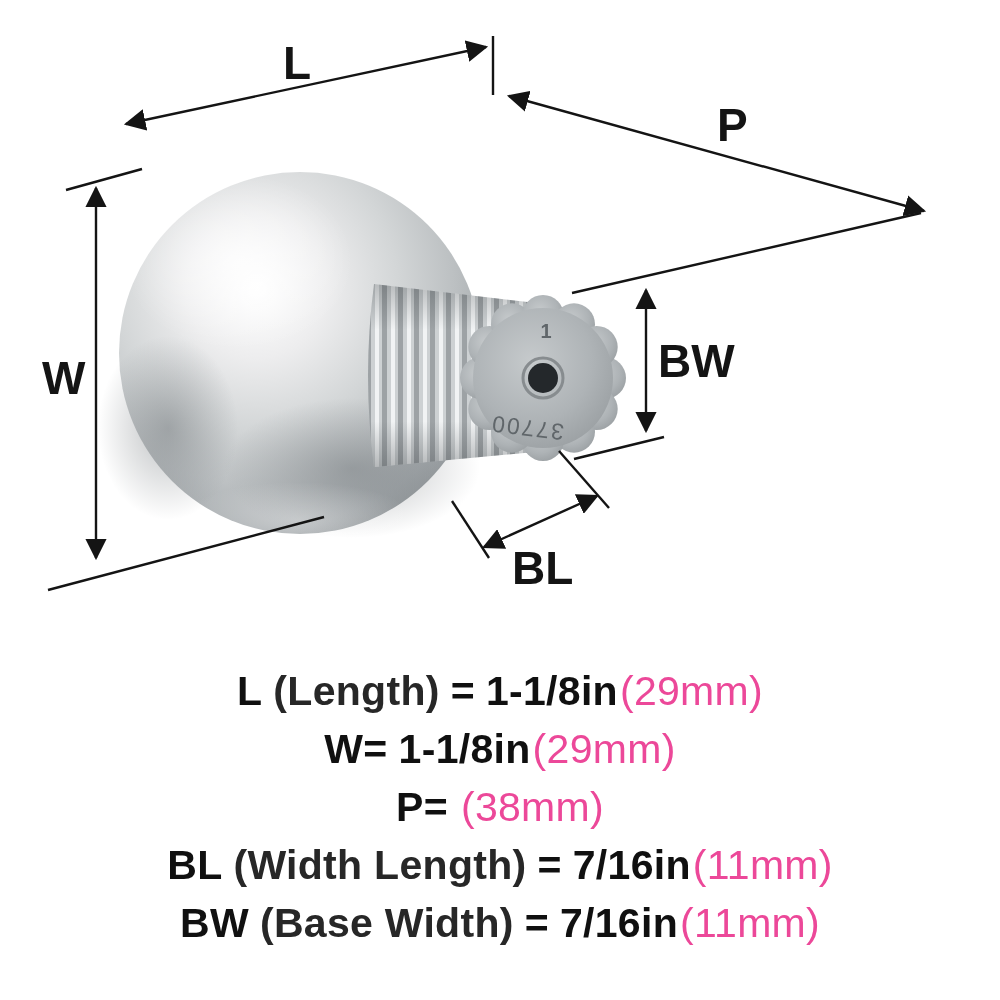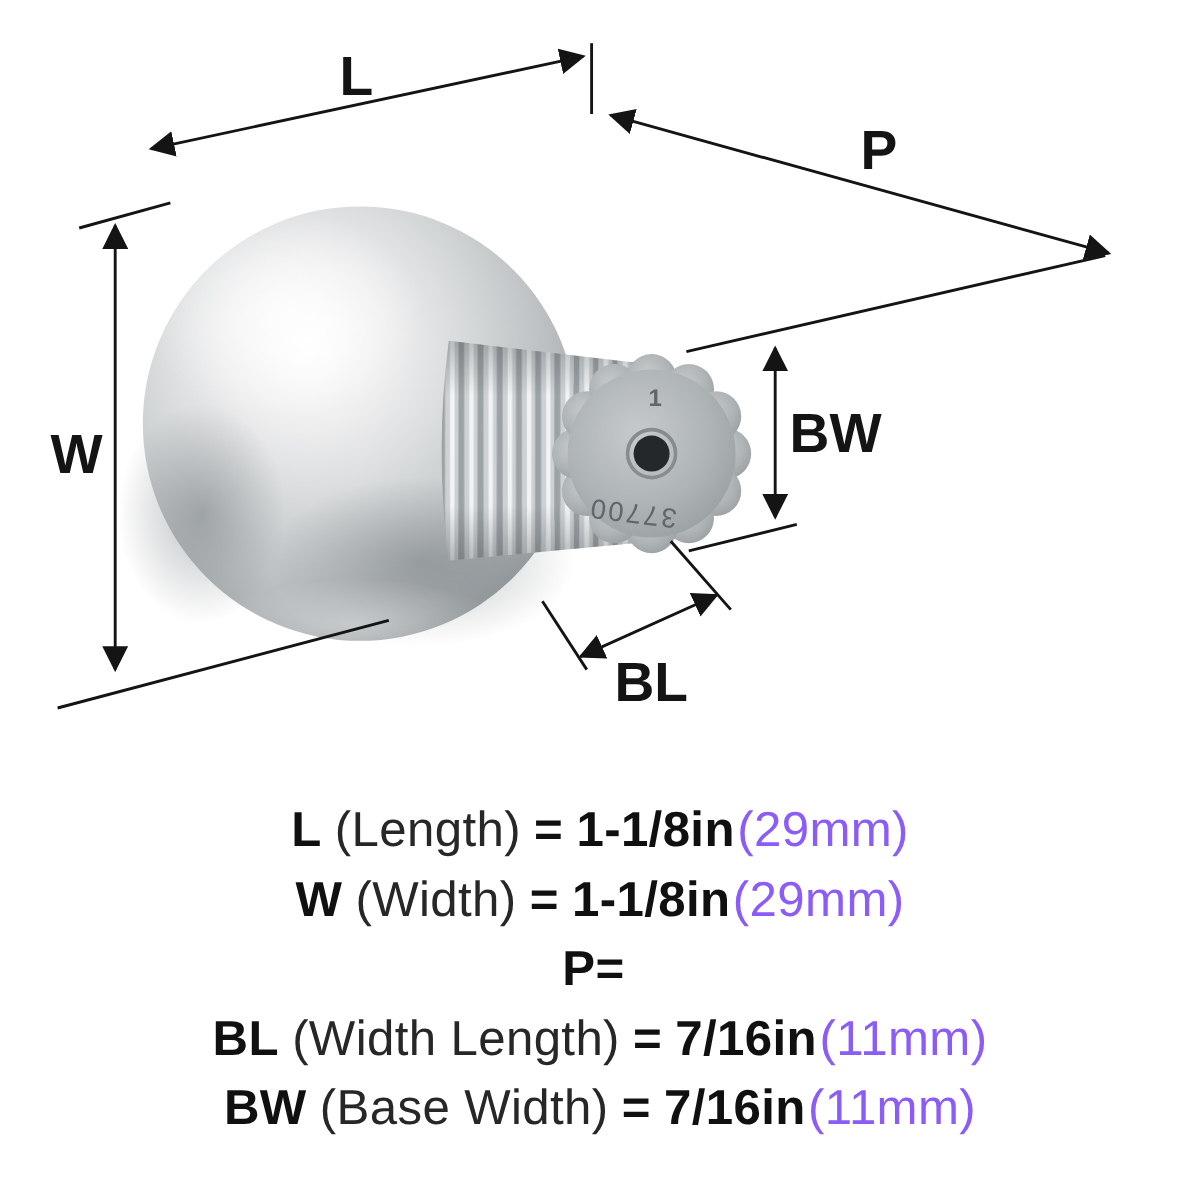--- a/index.html
+++ b/index.html
@@ -10,23 +10,23 @@
   .diagram-svg{position:absolute;left:0;top:0;}
   .dim-label{font-family:"Liberation Sans", sans-serif;font-weight:700;font-size:46px;fill:#141414;}
   .engrave{font-family:"Liberation Sans", sans-serif;fill:#60666a;}
   .specs{
     position:absolute;left:0;top:668px;width:100%;
     display:flex;flex-direction:column;align-items:center;
     color:#1c1c1c;
   }
   .spec-row{display:flex;align-items:baseline;height:58px;font-size:41px;letter-spacing:.3px;}
   .spec-code,.spec-eq,.spec-val{font-weight:700;color:#101010;}
-  .spec-name{font-weight:400;color:#272727;margin:0 11px;}
+  .spec-name{font-weight:700;color:#272727;margin:0 11px;}
   .spec-eq{margin-right:11px;}
-  .spec-metric{font-weight:400;color:#8b5cf6;margin-left:2px;}
+  .spec-metric{font-weight:400;color:#ec4899;margin-left:2px;}
 </style>
 </head>
 <body>
 
 <div class="canvas">
 
   <svg class="diagram-svg" width="1000" height="650" viewBox="0 0 1000 650" xmlns="http://www.w3.org/2000/svg">
     <defs>
       <radialGradient id="ball" cx="38%" cy="32%" r="78%">
         <stop offset="0%" stop-color="#ffffff"></stop>
@@ -129,28 +129,28 @@
   <div class="specs">
     <div class="spec-row">
       <span class="spec-code">L</span>
       <span class="spec-name">(Length)</span>
       <span class="spec-eq">=</span>
       <span class="spec-val">1-1/8in</span>
       <span class="spec-metric">(29mm)</span>
     </div>
     <div class="spec-row">
       <span class="spec-code">W</span>
-      <span class="spec-name">(Width)</span>
       <span class="spec-eq">=</span>
       <span class="spec-val">1-1/8in</span>
       <span class="spec-metric">(29mm)</span>
     </div>
     <div class="spec-row">
       <span class="spec-code">P</span>
       <span class="spec-eq">=</span>
+      <span class="spec-metric">(38mm)</span>
     </div>
     <div class="spec-row">
       <span class="spec-code">BL</span>
       <span class="spec-name">(Width Length)</span>
       <span class="spec-eq">=</span>
       <span class="spec-val">7/16in</span>
       <span class="spec-metric">(11mm)</span>
     </div>
     <div class="spec-row">
       <span class="spec-code">BW</span>

